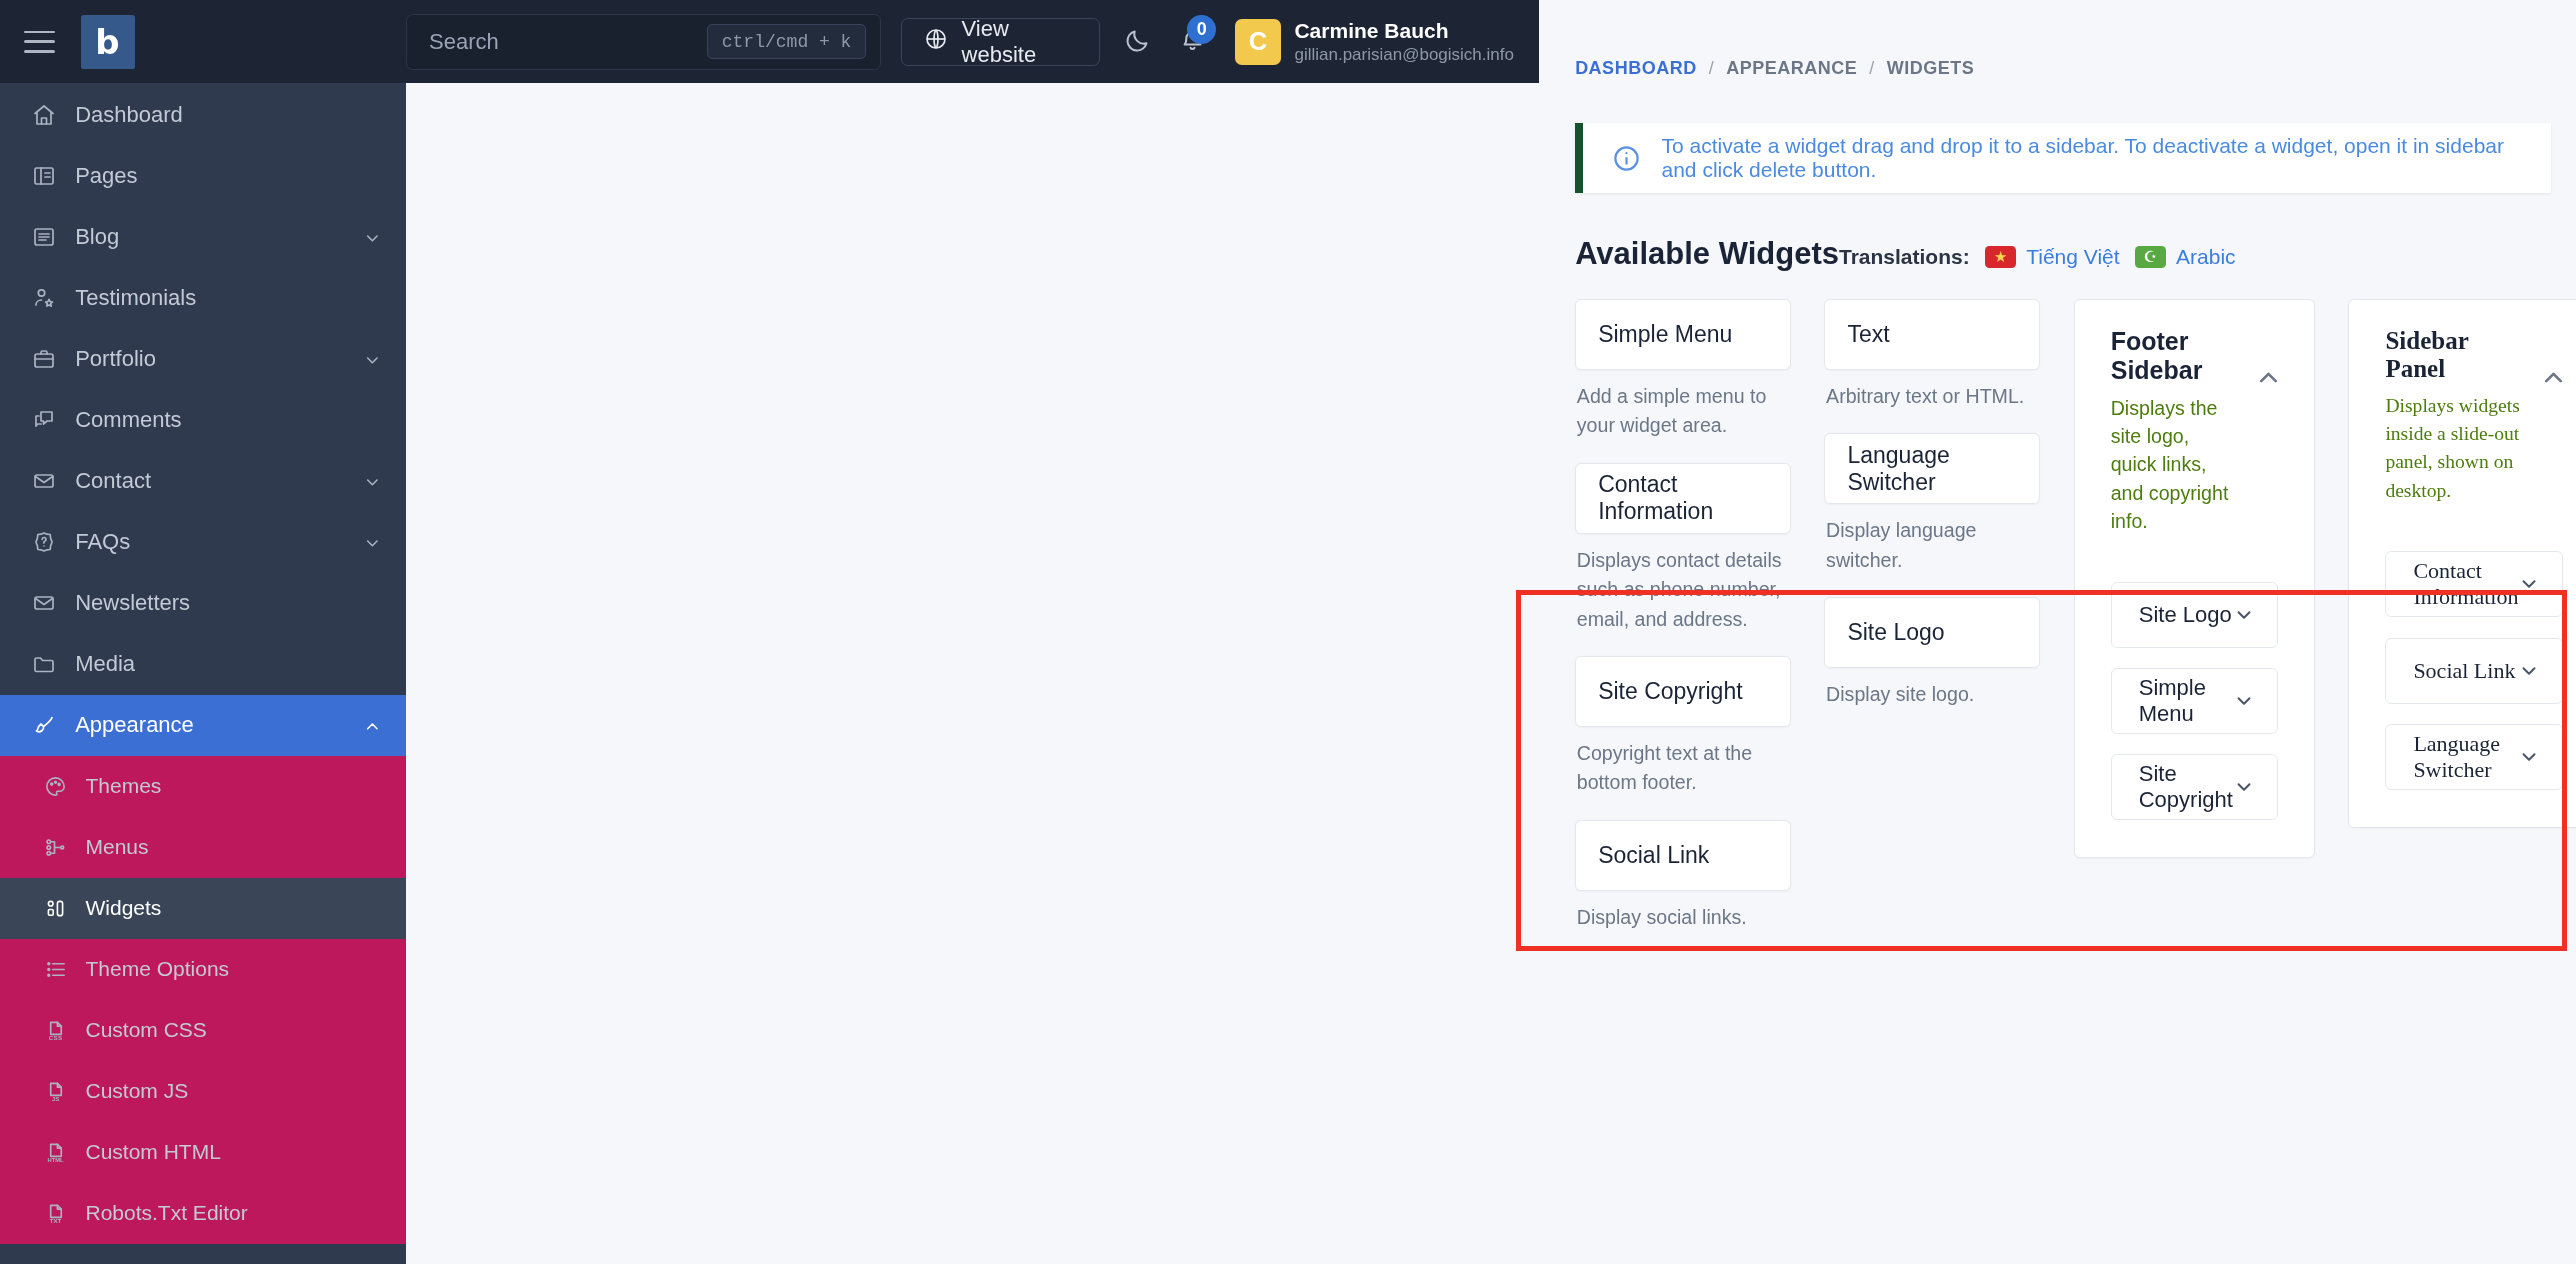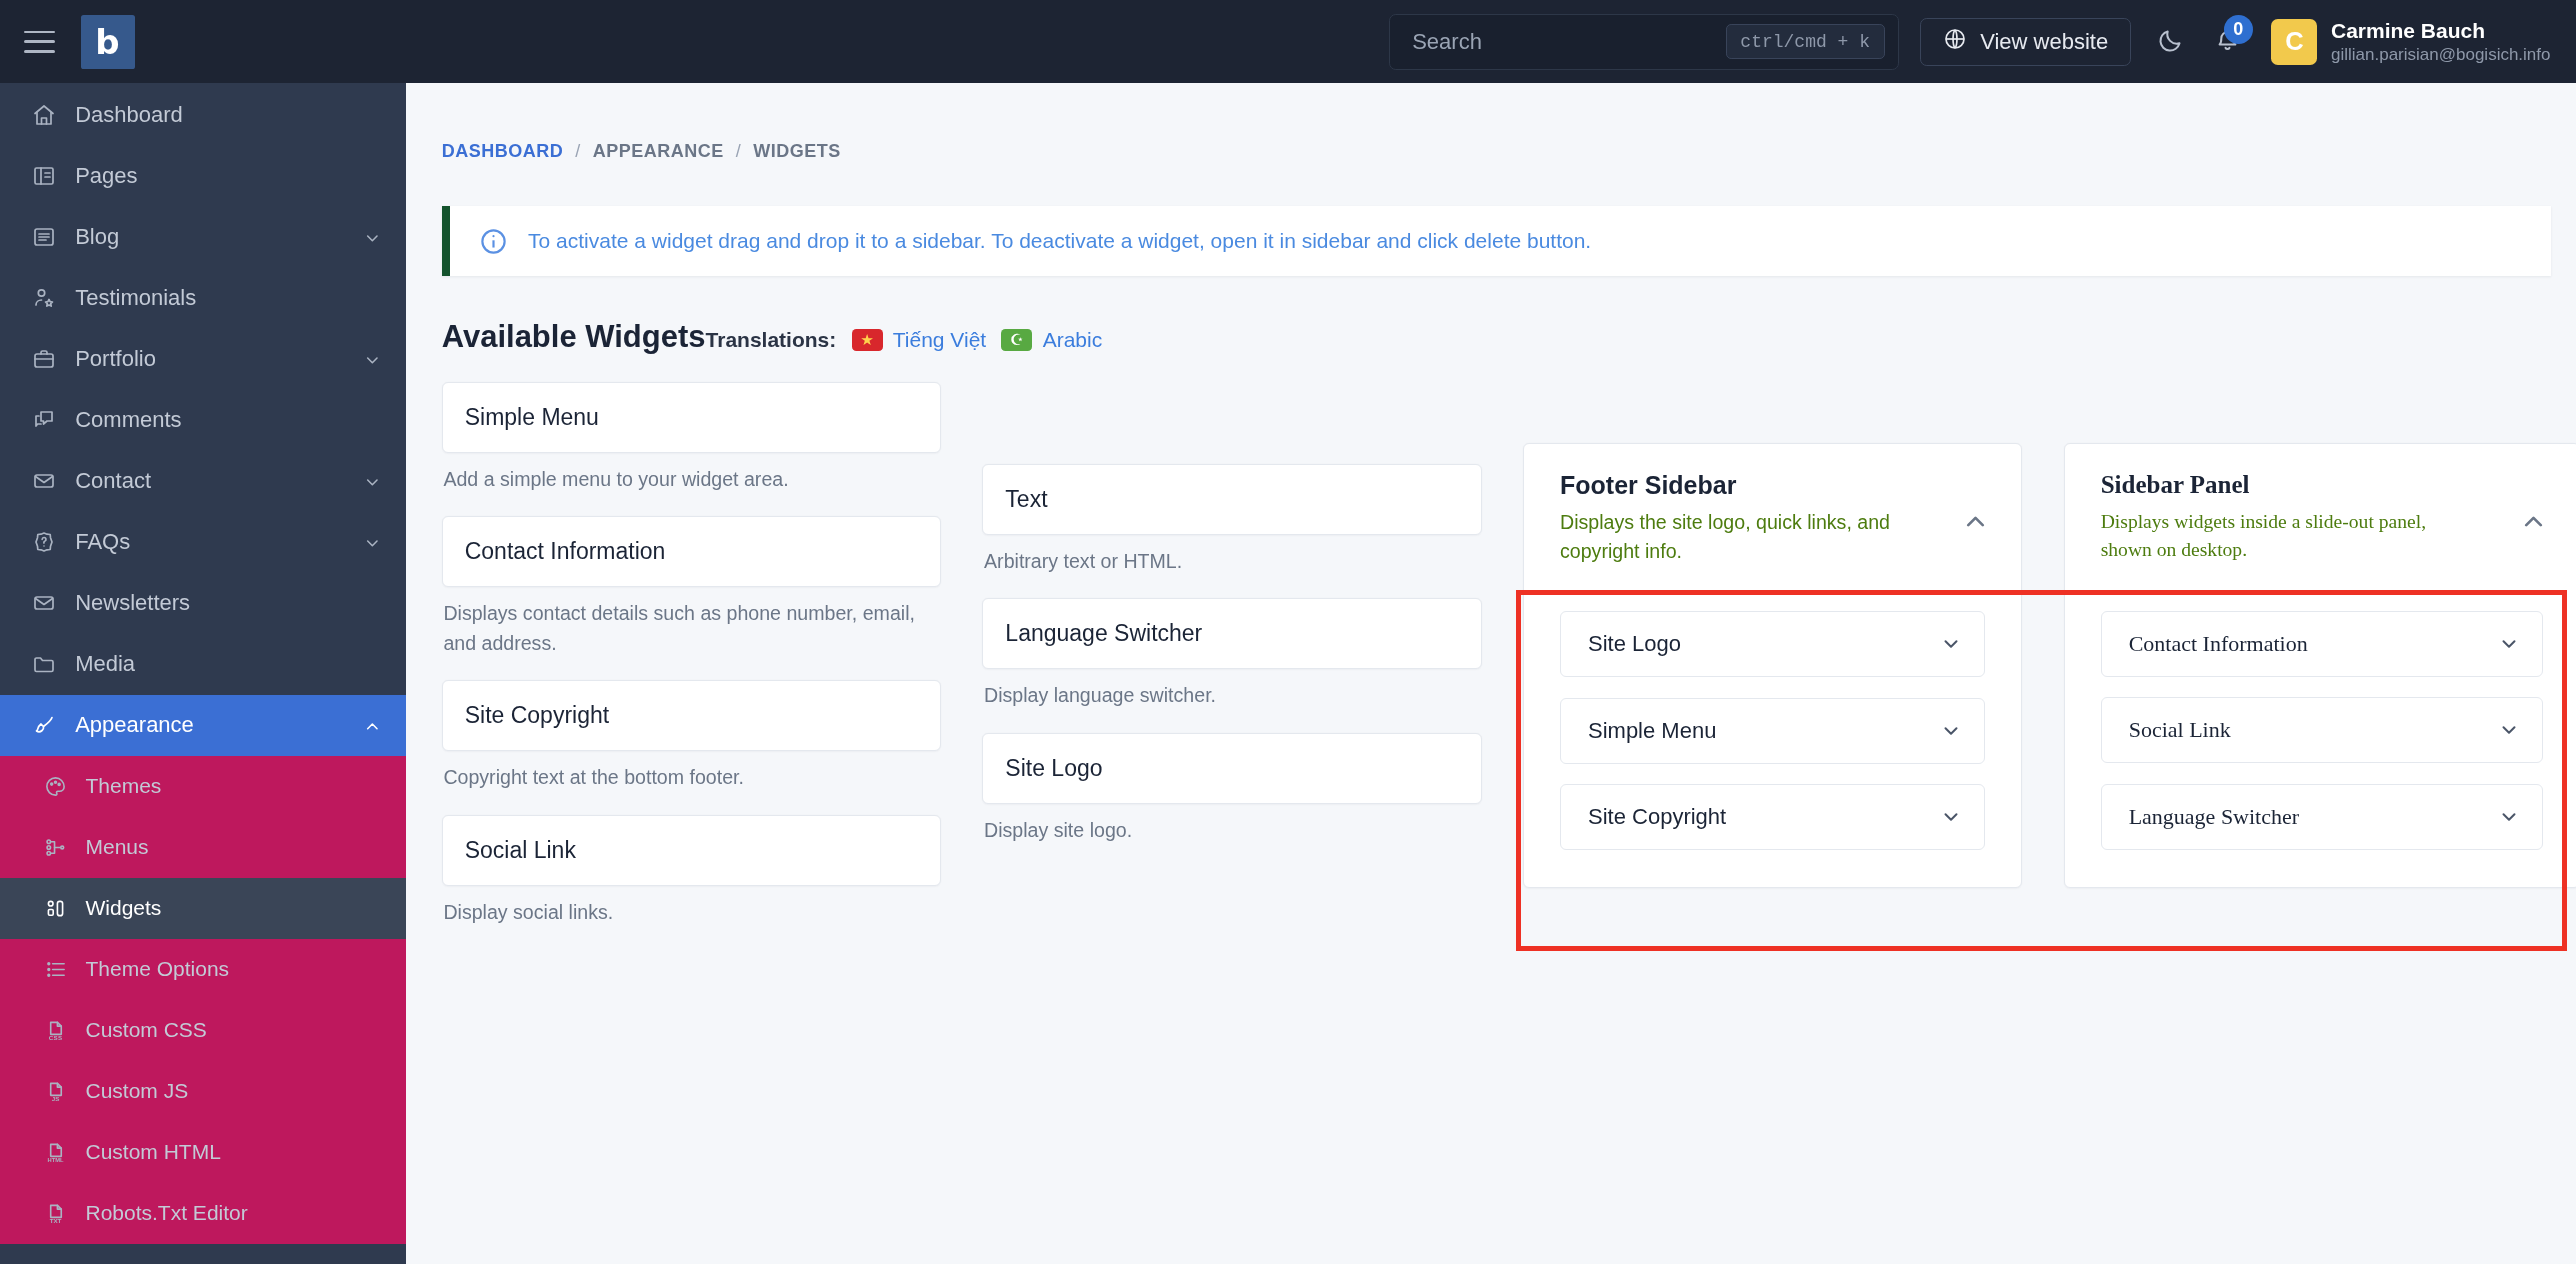--- a/index.html
+++ b/index.html
@@ -52,21 +52,21 @@
     height: 61px; padding: 0 24px 0 43px;
     color: #c3cad6; font-size: 21px; cursor: pointer;
   }
   .sub-item.active { background: #3a4557; color: #ffffff; }
   .sub-item .ic { width: 25.5px; height: 25.5px; flex: 0 0 25.5px; display: flex; align-items: center; justify-content: center; }
   .sub-item .ic svg { width: 23px; height: 23px; stroke: #aab3c2; fill: none; stroke-width: 1.7; stroke-linecap: round; stroke-linejoin: round; }
   .sub-item.active .ic svg { stroke: #ffffff; }
   .filetag { font-size: 9px; font-weight: 700; letter-spacing: .3px; }
 
   
-  .right { flex: 1 1 auto; display: flex; flex-direction: column; min-width: 0; }
+  .right { flex: 1 1 auto; display: flex; flex-direction: row; min-width: 0; }
 
   .topbar {
     height: 83px; flex: 0 0 83px; background: #1d2433;
     display: flex; align-items: center; justify-content: flex-end;
     padding-right: 25.5px; gap: 20.4px;
   }
   .search-box {
     width: 510px; height: 56px; background: #19202e;
     border: 0.9px solid #2d3748; border-radius: 6.8px;
     display: flex; align-items: center; padding: 0 13.6px 0 22px;
@@ -124,21 +124,21 @@
   .section-head { display: flex; align-items: flex-end; justify-content: flex-start; margin: 43px 10.2px 0 10.2px; }
   .section-title { font-size: 31px; font-weight: 700; color: #1b2436; }
   .translations { display: flex; align-items: center; gap: 15.3px; padding-bottom: 3.4px; }
   .tr-label { font-size: 21px; font-weight: 700; color: #2b3445; }
   .tr-item { display: flex; align-items: center; gap: 10.2px; cursor: pointer; }
   .tr-item .flag { width: 31px; height: 22px; border-radius: 4.3px; display: flex; align-items: center; justify-content: center; font-size: 15.3px; overflow: hidden; }
   .flag-vn { background: #d8272c; color: #ffd24d; }
   .flag-sa { background: #58a942; color: #ffffff; font-size: 11px; }
   .tr-name { color: #3b7ddd; font-size: 21px; }
 
-  .grid { display: flex; gap: 16px; margin: 27px 10.2px 0 10.2px; align-items: center; }
+  .grid { display: flex; gap: 8px; margin: 27px 10.2px 0 10.2px; align-items: flex-start; }
   .col { flex: 0 0 25%; padding-right: 25.5px; }
   .col.panelcol { padding-right: 8px; font-family: Liberation Serif, serif; }
 
   .wcard {
     background: #ffffff; border: 0.9px solid #e4e8ee; border-radius: 6px;
     height: 71px; display: flex; align-items: center; padding: 0 22px;
     font-size: 23px; color: #1b2436; cursor: grab;
     box-shadow: 0 0.9px 1.7px rgba(16,24,40,.04);
   }
   .wdesc { color: #6b7687; font-size: 19.6px; line-height: 1.5; margin: 12px 0 22px 1.7px; }

